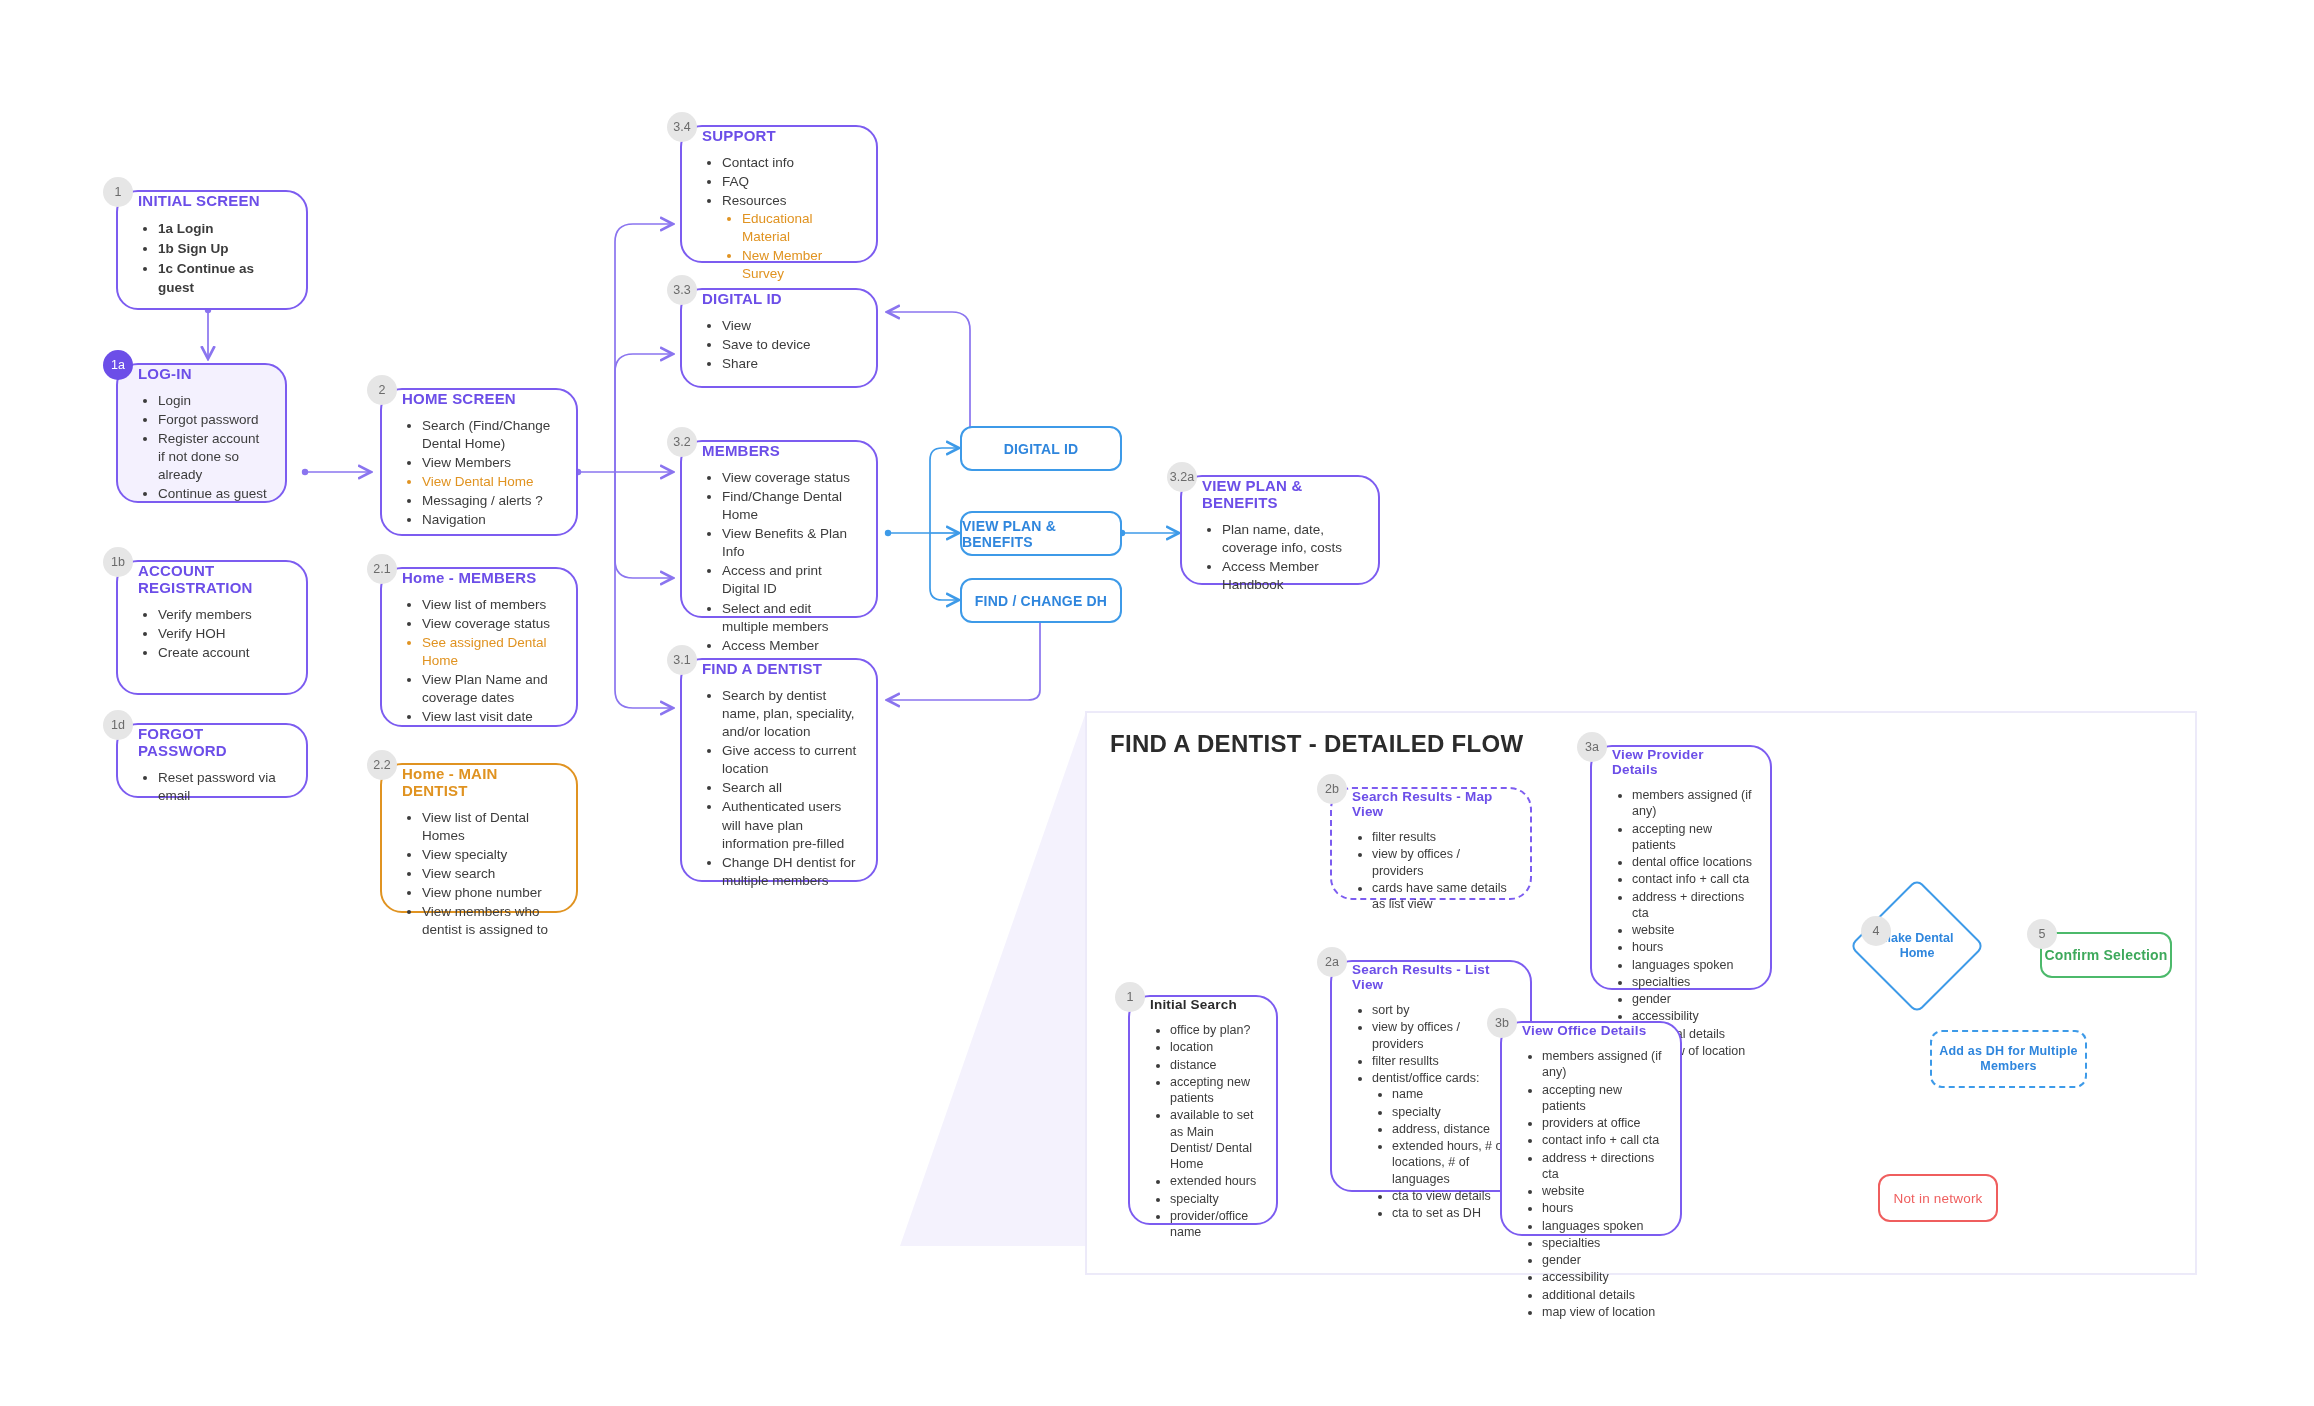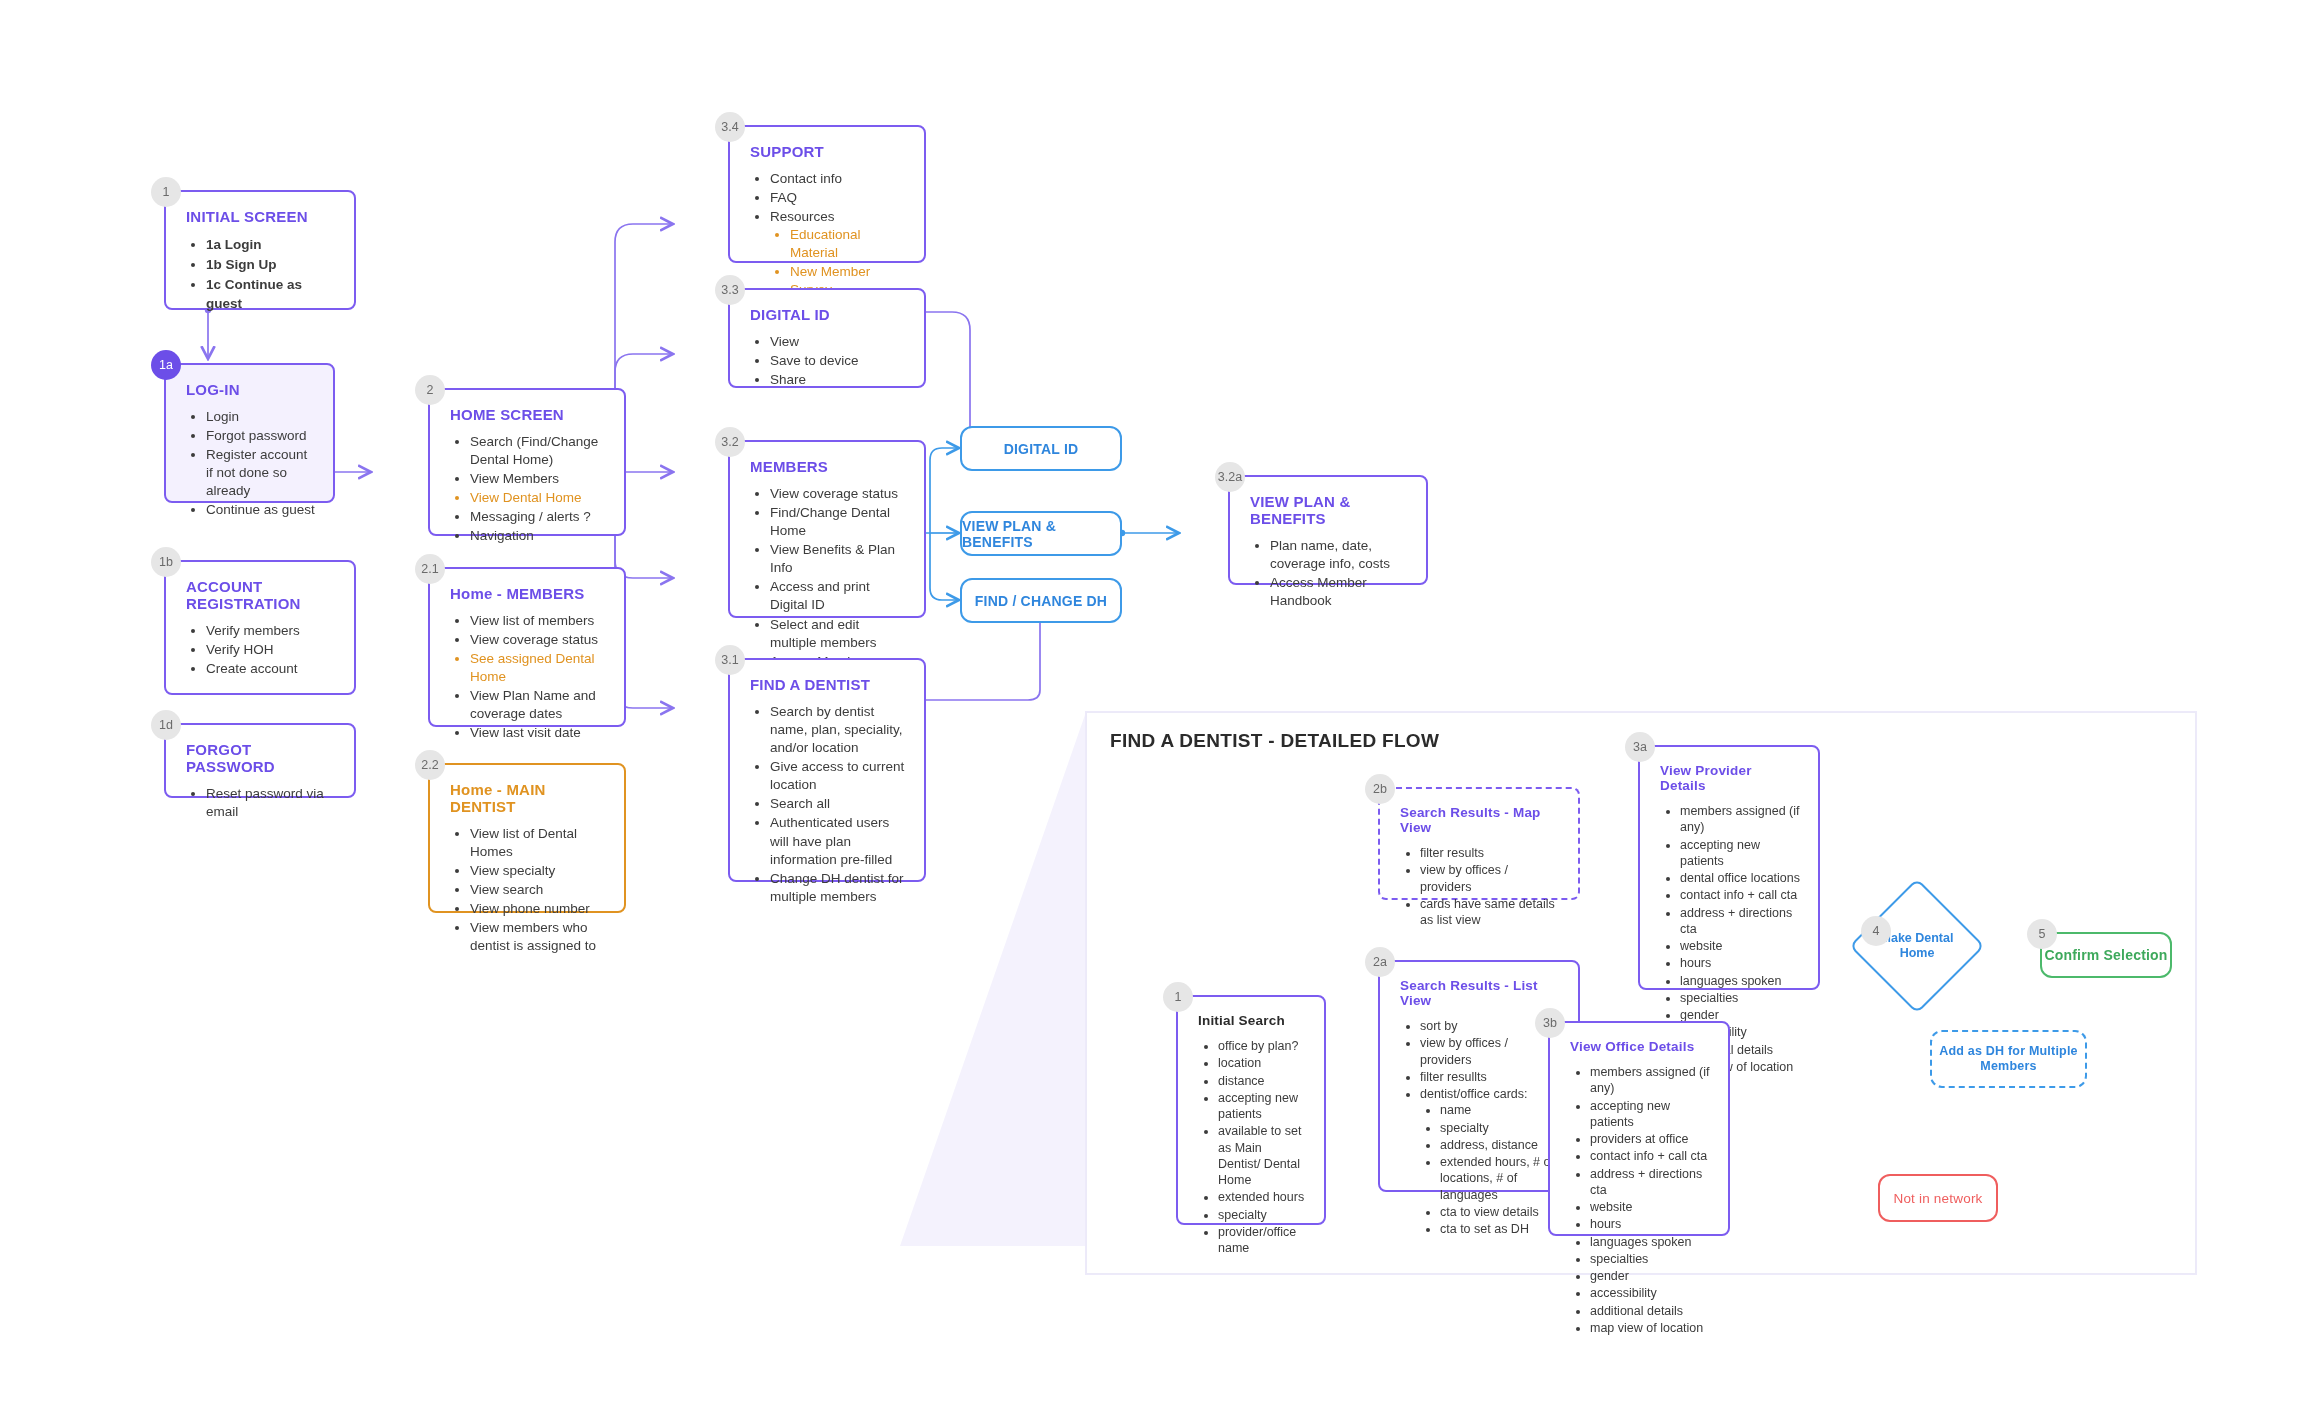--- a/index.html
+++ b/index.html
@@ -7,23 +7,22 @@
     width:2314px;height:1406px;position:relative;overflow:hidden;
     font-family:"Liberation Sans","DejaVu Sans",sans-serif;
     color:#3c3c3c;
   }
   #canvas{position:absolute;inset:0;}
   svg.wires{position:absolute;left:0;top:0;width:2314px;height:1406px;pointer-events:none;}
 
   
   .card{
     position:absolute;box-sizing:border-box;
-    border:2px solid #7c5cf0;border-radius:8px;background:#ffffff;
-    padding:16px 18px 14px 20px;
-    margin-left:48px;
+    border:2px solid #7c5cf0;border-radius:22px;background:#ffffff;
+    padding:0 18px 14px 20px;
   }
   .card.filled{background:#f4f1fe;}
   .card.orange{border-color:#e09321;}
   .card.dashed{border-style:dashed;background:transparent;}
 
   .card h3{
     margin:0 0 10px 0;font-size:15px;font-weight:700;letter-spacing:.2px;
     color:#6c4ee8;
   }
   .card h3.orange{color:#e09321;}
@@ -76,21 +75,21 @@
   .pill.dashblue{border-style:dashed;border-color:#3d9ae8;color:#2f86dd;
     font-size:12.5px;line-height:1.2;text-align:center;}
 
   
   #panel{
     position:absolute;left:1086px;top:712px;width:1110px;height:562px;
     background:#ffffff;border:1px solid #eceaf8;box-sizing:border-box;
   }
   #panel-title{
     position:absolute;left:1110px;top:730px;
-    font-size:19px;font-weight:700;color:#2b2b2b;letter-spacing:.3px;
+    font-size:24px;font-weight:700;color:#2b2b2b;letter-spacing:.3px;
   }
   .panel .card h3{font-size:13.5px;}
   .panel .card li{font-size:12.5px;line-height:1.3;}
 </style>
 </head>
 <body>
 
 <div id="canvas">
 
   <svg class="wires" viewBox="0 0 2314 1406">

